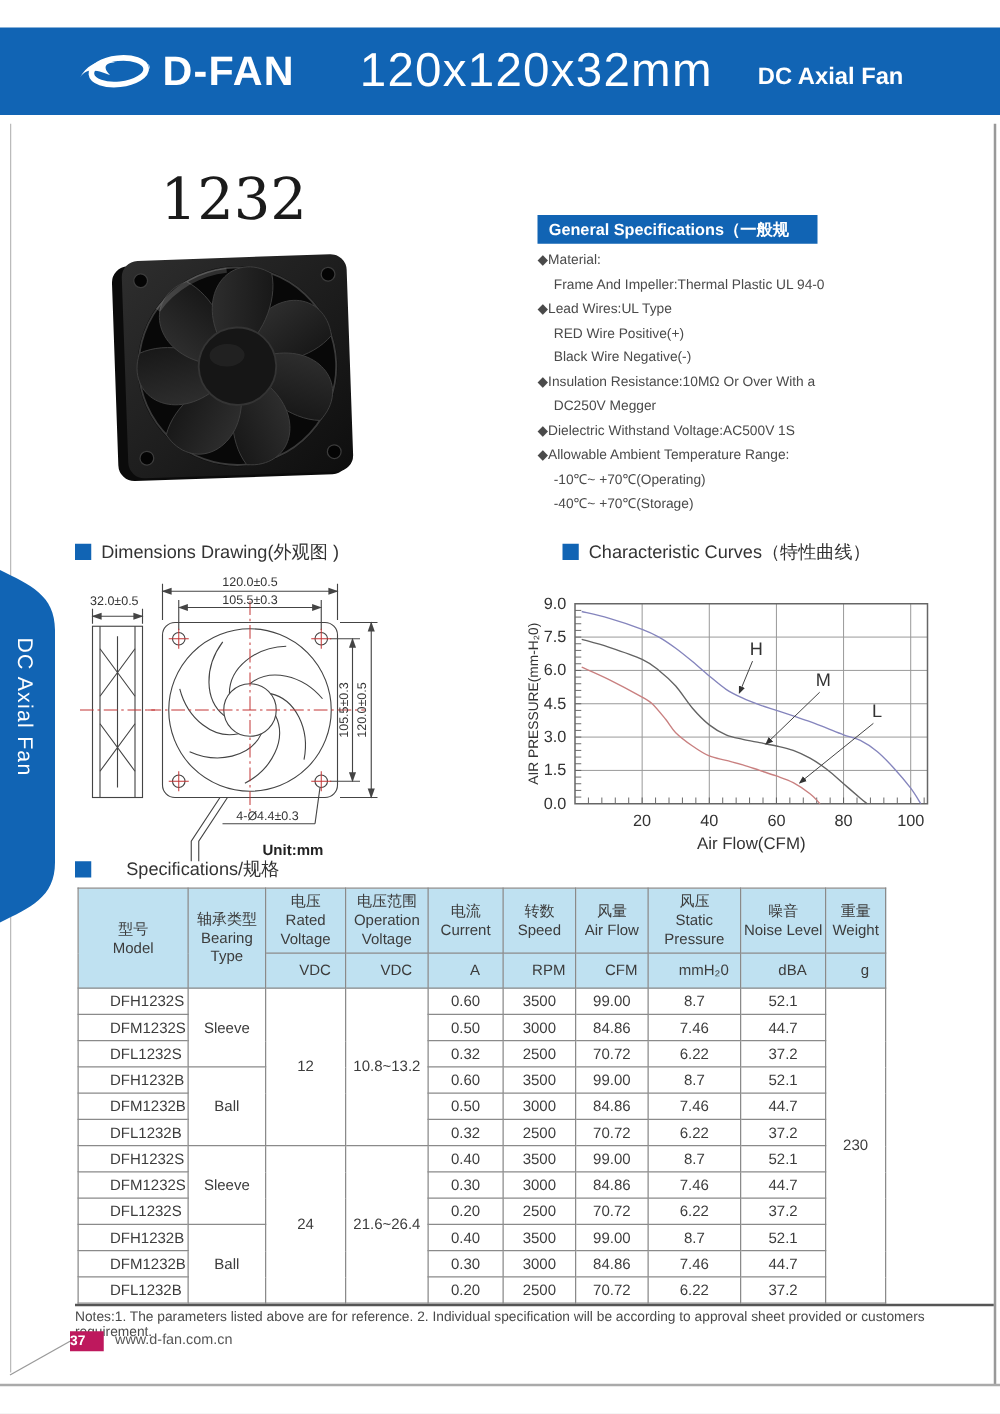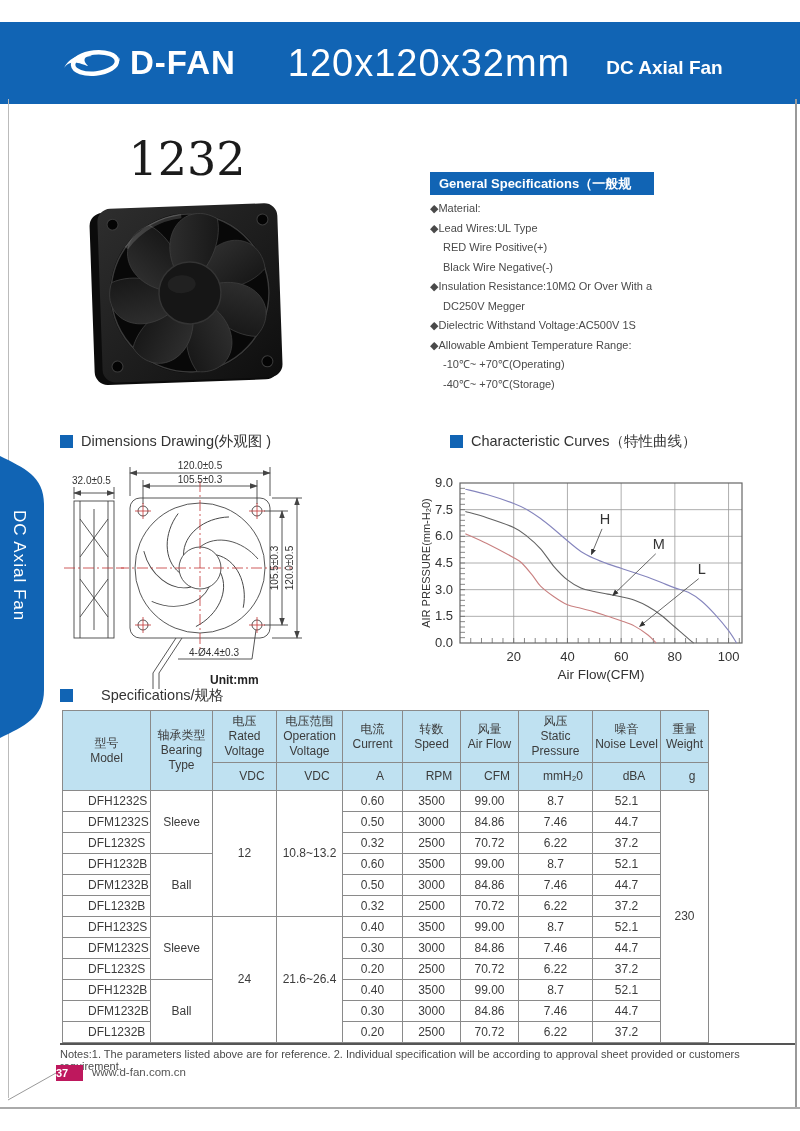--- a/index.html
+++ b/index.html
@@ -1,19 +1,19 @@
 <!DOCTYPE html>
 <html><head>
 <meta charset="utf-8">
 <style>
   html,body{margin:0;padding:0;background:#e8e8e8;}
   .page{position:relative;width:800px;height:1131px;background:#fff;margin:0 auto;
         font-family:"Liberation Sans",sans-serif;overflow:hidden;}
   
-  .topbar{position:absolute;left:0;top:22px;width:800px;height:82px;background:#1164b4;
+  .topbar{position:absolute;left:0;top:22px;width:800px;height:70px;background:#1164b4;
           display:flex;align-items:center;}
   .logo{display:flex;align-items:center;margin-left:62px;}
   .logo-text{color:#fff;font-size:33px;font-weight:bold;letter-spacing:1px;margin-left:6px;}
   .doc-title{color:#fff;font-size:38px;margin-left:52px;letter-spacing:1px;}
   .doc-subtitle{color:#fff;font-size:19px;font-weight:bold;margin-left:36px;margin-top:10px;}
   
   .lborder{position:absolute;left:8px;top:99px;width:1px;height:999px;background:#bbb;}
   .rborder{position:absolute;left:795px;top:99px;width:2px;height:1009px;background:#999;}
   .bottomline{position:absolute;left:0;top:1107px;width:800px;height:2px;background:#aaa;}
   .notesline{position:absolute;left:60px;top:1043px;width:735px;height:2px;background:#555;}
@@ -135,20 +135,21 @@
       <circle cx="27" cy="24" r="5.5" fill="#040404" stroke="#3c3c3c"></circle>
       <circle cx="177" cy="24" r="5.5" fill="#040404" stroke="#3c3c3c"></circle>
       <circle cx="27" cy="166" r="5.5" fill="#040404" stroke="#3c3c3c"></circle>
       <circle cx="177" cy="166" r="5.5" fill="#040404" stroke="#3c3c3c"></circle>
     </g>
   </svg>
 
   <div class="gs-bar">General Specifications（一般规格）</div>
   <div class="gs-list">
       <div class="spec-line">◆Material:</div>
+      <div class="spec-line indent">Frame And Impeller:Thermal Plastic UL 94-0</div>
       <div class="spec-line">◆Lead Wires:UL Type</div>
       <div class="spec-line indent">RED Wire Positive(+)</div>
       <div class="spec-line indent">Black Wire Negative(-)</div>
       <div class="spec-line">◆Insulation Resistance:10MΩ Or Over With a</div>
       <div class="spec-line indent">DC250V Megger</div>
       <div class="spec-line">◆Dielectric Withstand Voltage:AC500V 1S</div>
       <div class="spec-line">◆Allowable Ambient Temperature Range:</div>
       <div class="spec-line indent">-10℃~ +70℃(Operating)</div>
       <div class="spec-line indent">-40℃~ +70℃(Storage)</div>
     </div>

